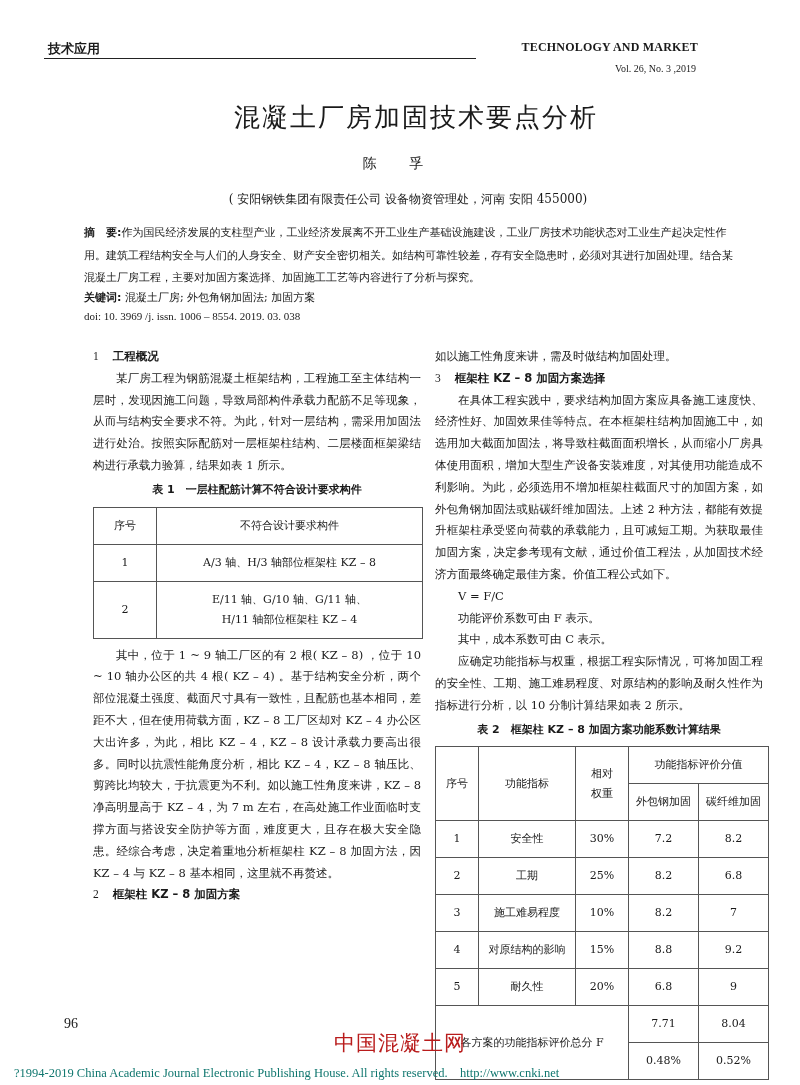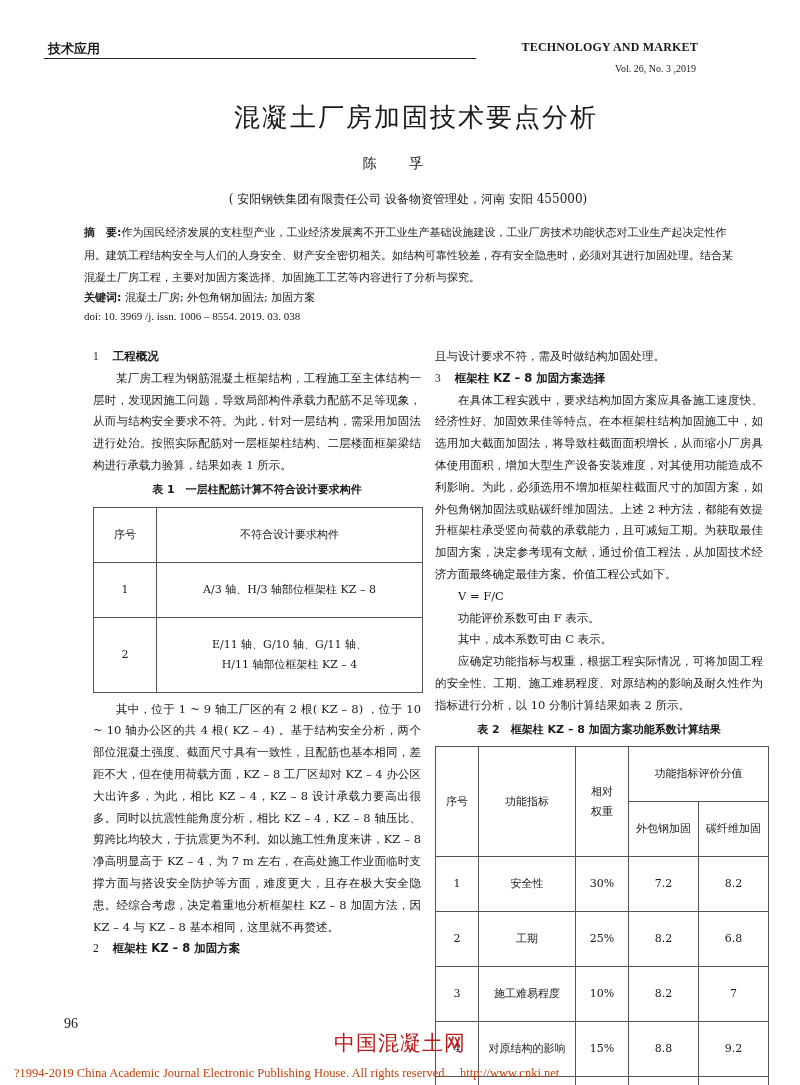--- a/index.html
+++ b/index.html
@@ -17,29 +17,29 @@
   .kw { left:84px; top:290px; font-size:11px; }
   .doi { left:84px; top:310px; font-family:"Liberation Serif", serif; font-size:11px; }
   .col { font-size:11.5px; line-height:21.8px;margin-left:27px; }
   .col p { margin:0; text-indent:2em; text-align:justify; }
   .col .h { font-family:"DejaVu Sans", sans-serif; font-weight:bold; text-indent:0; }
   .col .h .num { font-family:"Liberation Serif", serif; font-weight:normal; margin-right:14px; }
   .col-left { left:66px; top:346px; width:328px; }
   .col-right { left:408px; top:346px; width:328px; }
   .cap { text-align:center; font-family:"DejaVu Sans", sans-serif; font-weight:bold; font-size:11px; margin:2px 0 6px; text-indent:0; }
   table { border-collapse:collapse; font-size:11px; }
-  table td { border:1px solid #555; text-align:center; padding:13px 4px; }
+  table td { border:1px solid #555; text-align:center; padding:4px 4px; }
   table.t1 { width:330px; margin:0 0 4px 0; }
   table.t1 { border:1.6px solid #222; }
   table.t1 td { height:28px; }
   table.t2 { width:334px; border:1.6px solid #222; }
   table.t2 td { height:28px; }
   .page-num { left:64px; top:1016px; font-family:"Liberation Serif", serif; font-size:14px; }
   .watermark { left:0; width:800px; top:1029px; text-align:center; font-family:"DejaVu Sans", sans-serif; font-size:21px; color:#b91c1c; letter-spacing:1px; }
-  .copyright { left:14px; top:1065px; font-family:"Liberation Serif", serif; font-size:12.5px; color:#c2410c; }
+  .copyright { left:14px; top:1065px; font-family:"Liberation Serif", serif; font-size:12.5px; color:#0f766e; }
 </style>
 </head>
 <body>
 
 <div class="abs hdr-left">技术应用</div>
 <div class="abs hdr-right">TECHNOLOGY AND MARKET</div>
 <div class="abs" style="left:44px;top:58px;width:432px;border-top:1.5px solid #222;"></div>
 <div class="abs hdr-vol">Vol. 26, No. 3 ,2019</div>
 
 <div class="abs title">混凝土厂房加固技术要点分析</div>
@@ -72,21 +72,21 @@
       <td style="height:48px">2</td>
       <td style="height:48px;line-height:20px"><span>E/11 轴、G/10 轴、G/11 轴、</span><br><span>H/11 轴部位框架柱 KZ – 4</span></td>
     </tr>
   </tbody>
     </table>
   <p style="margin-top:6px">其中，位于 1 ~ 9 轴工厂区的有 2 根( KZ – 8) ，位于 10 ~ 10 轴办公区的共 4 根( KZ – 4) 。基于结构安全分析，两个部位混凝土强度、截面尺寸具有一致性，且配筋也基本相同，差距不大，但在使用荷载方面，KZ – 8 工厂区却对 KZ – 4 办公区大出许多，为此，相比 KZ – 4，KZ – 8 设计承载力要高出很多。同时以抗震性能角度分析，相比 KZ – 4，KZ – 8 轴压比、剪跨比均较大，于抗震更为不利。如以施工性角度来讲，KZ – 8 净高明显高于 KZ – 4，为 7 m 左右，在高处施工作业面临时支撑方面与搭设安全防护等方面，难度更大，且存在极大安全隐患。经综合考虑，决定着重地分析框架柱 KZ – 8 加固方法，因 KZ – 4 与 KZ – 8 基本相同，这里就不再赘述。</p>
   <p class="h"><span class="num">2</span><span>框架柱 KZ – 8 加固方案</span></p>
 </div>
 
 <div class="abs col col-right">
-  <p style="text-indent:0">且与设计要求不符，需及时做结构加固处理。</p>
+  <p style="text-indent:0">如以施工性角度来讲，需及时做结构加固处理。</p>
   <p class="h"><span class="num">3</span><span>框架柱 KZ – 8 加固方案选择</span></p>
   <p>在具体工程实践中，要求结构加固方案应具备施工速度快、经济性好、加固效果佳等特点。在本框架柱结构加固施工中，如选用加大截面加固法，将导致柱截面面积增长，从而缩小厂房具体使用面积，增加大型生产设备安装难度，对其使用功能造成不利影响。为此，必须选用不增加框架柱截面尺寸的加固方案，如外包角钢加固法或贴碳纤维加固法。上述 2 种方法，都能有效提升框架柱承受竖向荷载的承载能力，且可减短工期。为获取最佳加固方案，决定参考现有文献，通过价值工程法，从加固技术经济方面最终确定最佳方案。价值工程公式如下。</p>
   <p>V = F/C</p>
   <p>功能评价系数可由 F 表示。</p>
   <p>其中，成本系数可由 C 表示。</p>
   <p>应确定功能指标与权重，根据工程实际情况，可将加固工程的安全性、工期、施工难易程度、对原结构的影响及耐久性作为指标进行分析，以 10 分制计算结果如表 2 所示。</p>
   <div class="cap">表 2　框架柱 KZ – 8 加固方案功能系数计算结果</div>
   <table class="t2">
     <tbody>
         <tr>

